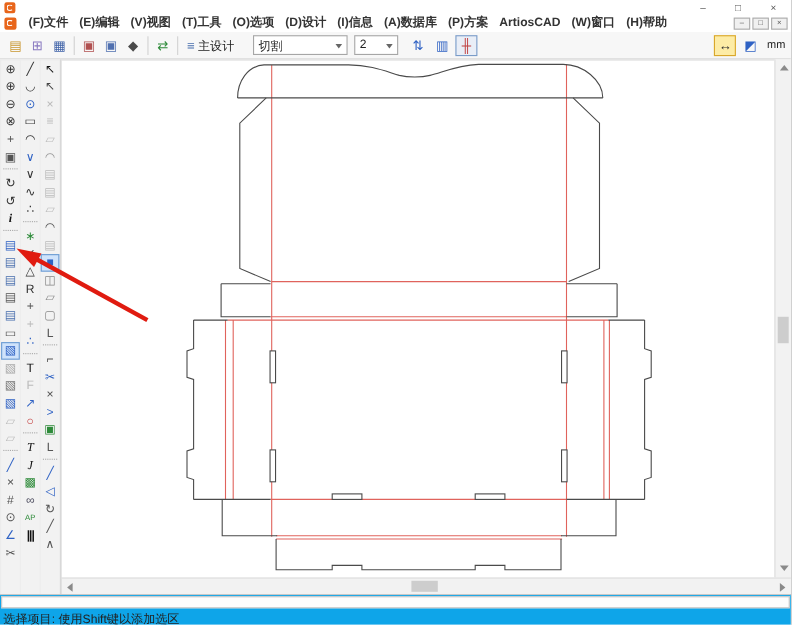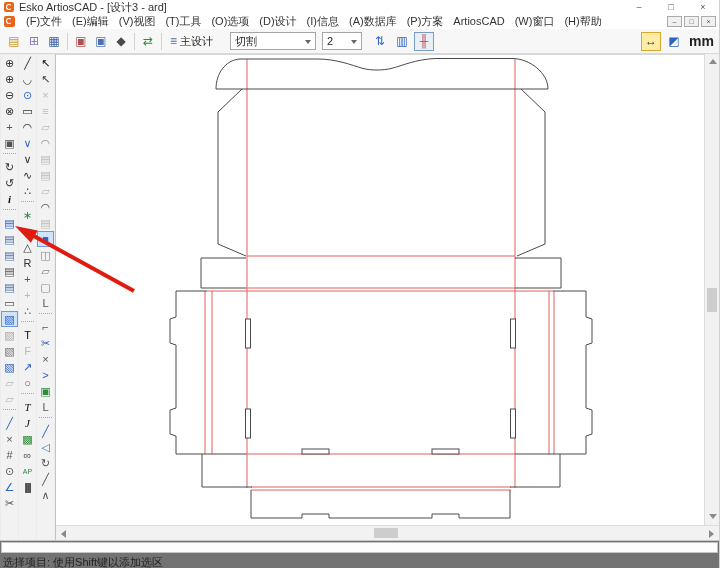--- a/index.html
+++ b/index.html
@@ -10,37 +10,37 @@
   .titlebar{height:14px;display:flex;align-items:center;background:#ffffff;padding-left:4px;}
   .appicon{width:10px;height:10px;border-radius:2px;background:#e8651a;position:relative;flex:0 0 auto;}
   .appicon::after{content:"";position:absolute;left:2px;top:2px;width:4px;height:4px;border:1.5px solid #fff;border-right-color:transparent;border-radius:50%;}
   .title-text{font-size:11px;color:#333;margin-left:5px;white-space:nowrap;}
   .win-ctrls{margin-left:auto;display:flex;align-items:center;}
   .win-btn{width:32px;text-align:center;font-size:9px;color:#555;line-height:14px;}
 
   
   .menubar{height:15px;display:flex;align-items:center;background:#ffffff;padding-left:4px;}
   .menubar .appicon{width:11px;height:11px;}
-  .menu-items{display:flex;align-items:center;margin-left:6px;}
+  .menu-items{display:flex;align-items:center;margin-left:6px;font-weight:bold;}
   .menu-item{font-size:11px;color:#333;padding:0 5px;white-space:nowrap;line-height:15px;}
   .mdi-ctrls{margin-left:auto;display:flex;gap:2px;margin-right:3px;}
   .mdi-btn{width:15px;height:11px;background:#f0f0f0;border:1px solid #ababab;font-size:7px;line-height:9px;text-align:center;color:#555;box-sizing:border-box;}
 
   
   .toolbar{height:25px;display:flex;align-items:center;background:#f7f7f7;border-bottom:1px solid #d8d8d8;padding-left:4px;box-sizing:border-box;}
   .tbtn{width:20px;height:19px;display:flex;align-items:center;justify-content:center;font-size:12px;border:1px solid transparent;box-sizing:border-box;}
   .tb-vsep{width:1px;height:17px;background:#d2d2d2;margin:0 3px;flex:0 0 auto;}
   .labelbtn{display:flex;align-items:center;height:19px;padding:0 4px;font-size:11px;color:#222;border:1px solid transparent;}
   .labelbtn .g{font-size:12px;margin-right:3px;}
   .combo{position:relative;height:18px;background:#fff;border:1px solid #a6a6a6;font-size:11px;color:#222;display:flex;align-items:center;padding:0 16px 0 4px;box-sizing:border-box;}
   .combo .chev{position:absolute;right:4px;top:7px;width:0;height:0;border-left:3px solid transparent;border-right:3px solid transparent;border-top:4px solid #666;}
   .pressed{background:#e9eef7;border:1px solid #7a9cc8;}
   .highlight{background:#fdeca6;border:1px solid #d9a72b;}
   .right-group{margin-left:auto;display:flex;align-items:center;gap:3px;margin-right:5px;}
-  .units{font-size:14px;color:#222;margin-left:2px;font-weight:bold;}
+  .units{font-size:10px;color:#222;margin-left:2px;}
 
   
   .main{display:flex;height:486px;}
   .toolbox{width:57px;background:#ececec;border-right:1px solid #c4c4c4;display:flex;gap:1px;padding:1px 0 0 1px;box-sizing:border-box;}
   .col{width:17px;display:flex;flex-direction:column;align-items:center;background:#f2f2f2;}
   .tool{width:17px;height:16px;flex:0 0 16px;text-align:center;font-size:11px;line-height:15px;border:1px solid transparent;box-sizing:border-box;background:transparent;}
   .tool.selected{background:#cfe3fb;border-color:#6b9bd2;}
   .tool.strong{font-weight:bold;font-family:"Liberation Serif",serif;font-style:italic;}
   .tool.italic{font-style:italic;font-family:"Liberation Serif",serif;}
   .tool[data-name="ap-label-tool"]{font-size:7px;letter-spacing:0;}
@@ -50,35 +50,34 @@
   .canvas-col{flex:1;display:flex;flex-direction:column;}
   .canvas-row{display:flex;height:471px;}
   .canvas{position:relative;width:648px;height:471px;background:#ffffff;border-top:1px solid #d8d8d8;box-sizing:border-box;overflow:hidden;}
   .vscroll{width:15px;height:471px;background:#f2f2f2;border-left:1px solid #dcdcdc;position:relative;box-sizing:border-box;}
   .vthumb{position:absolute;left:2px;top:234px;width:10px;height:24px;background:#cdcdcd;}
   .sb-arrow{position:absolute;width:0;height:0;}
   .hscroll{height:15px;background:#f2f2f2;border-top:1px solid #dcdcdc;position:relative;box-sizing:border-box;}
   .hthumb{position:absolute;top:2px;left:318px;width:24px;height:10px;background:#cdcdcd;}
 
   
-  .statusbar{height:28px;background:#737373;border-top:1px solid #c8c8c8;box-sizing:border-box;}
+  .statusbar{height:28px;background:#0ea5e9;border-top:1px solid #c8c8c8;box-sizing:border-box;}
   .prompt-field{height:11px;margin:1px 1px 0 1px;background:#fdfdfd;border:1px solid #c4c4c4;box-sizing:border-box;}
   .status-text{font-size:11px;color:#222;padding-left:3px;padding-top:2px;white-space:nowrap;}
 
   
   .overlay{position:absolute;left:0;top:0;width:720px;height:568px;pointer-events:none;z-index:50;}
 </style>
 </head>
 <body>
 
 <div class="app" data-name="artioscad-window">
 
   <div class="titlebar" data-name="title-bar">
     <div class="appicon" data-name="app-icon"></div>
-    <span class="title-text" data-name="window-title">Esko ArtiosCAD - [设计3 - ard]</span>
     <div class="win-ctrls" data-name="window-controls">
       <span class="win-btn" data-name="minimize-button">–</span>
       <span class="win-btn" data-name="maximize-button">□</span>
       <span class="win-btn" data-name="close-button">×</span>
     </div>
   </div>
 
   <div class="menubar" data-name="menu-bar">
     <div class="appicon" data-name="document-icon"></div>
     <div class="menu-items" data-name="menu-items">

